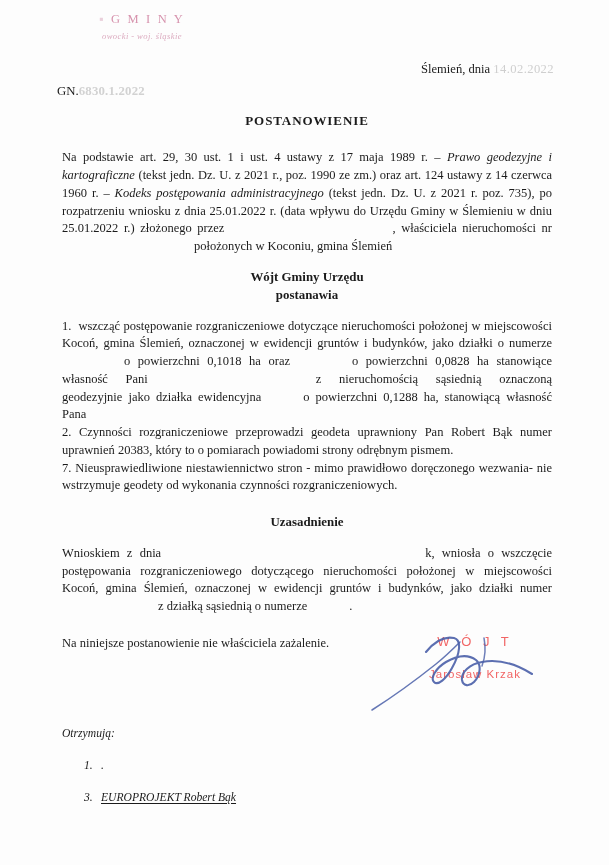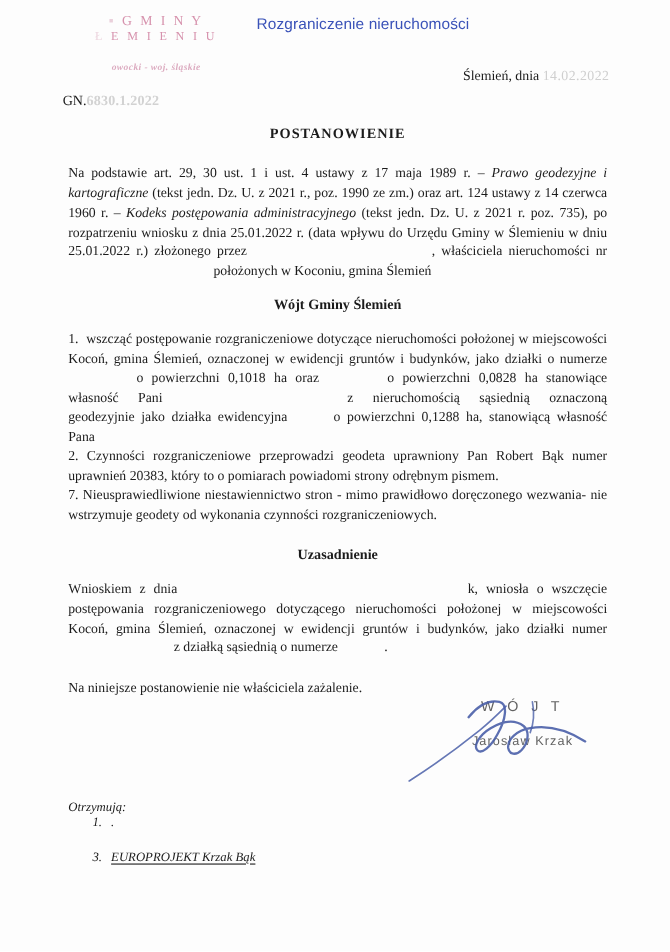--- a/index.html
+++ b/index.html
@@ -46,22 +46,21 @@
     letter-spacing: 2.6px;
     white-space: nowrap;
   }
   .lh-line2 .dim { color: #e6c6d3; }
   .lh-line3 {
     font-size: 8.6px;
     font-style: italic;
     letter-spacing: 0.4px;
     color: #cf8ba8;
     white-space: nowrap;
-    margin-top: 15px;
-    font-weight: bold;
+    margin-top: 4px;
   }
 
   
   .doc-subject {
     position: absolute;
     left: 205px;
     top: 13px;
     width: 250px;
     text-align: center;
     font-family: "Liberation Sans", "DejaVu Sans", sans-serif;
@@ -162,21 +161,21 @@
     top: 628px;
     width: 205px;
     height: 85px;
   }
   .sig-stamp {
     position: absolute;
     left: 18px;
     top: 6px;
     width: 170px;
     text-align: center;
-    color: #404040;
+    color: #ef4444;
     font-family: "Liberation Sans", sans-serif;
     opacity: 0.82;
   }
   .sig-stamp .st-title {
     font-size: 13px;
     letter-spacing: 4px;
     white-space: nowrap;
   }
   .sig-stamp .st-name {
     font-size: 11.5px;
@@ -195,21 +194,21 @@
 
   
   .recipients {
     position: absolute;
     left: 62px;
     top: 728px;
     font-style: italic;
     font-size: 11.6px;
     line-height: 1.0;
   }
-  .rec-head { margin-bottom: 2px; }
+  .rec-head { margin-bottom: 20px; }
   .rec-item {
     margin-left: 22px;
     white-space: nowrap;
     height: 15px;
   }
   .rec-item .num { display: inline-block; min-width: 17px; }
   .rec-item.ul-line {
     text-decoration: underline;
     text-underline-offset: 2px;
   }
@@ -218,29 +217,24 @@
 </head>
 <body>
 
 <div class="page">
 
   <div class="letterhead">
     <div class="lh-line1">
       <span class="dim">▪</span>
       <span>G M I N Y</span>
     </div>
-    <div class="lh-line2">
-      <span class="dim">Ł</span>
-      <span>E M I E N I U</span>
-    </div>
     <div class="lh-line3">owocki - woj. śląskie</div>
   </div>
 
   <div class="doc-subject">
-    <div class="ds-main">Rozgraniczenie nieruchomości</div>
   </div>
 
   <div class="placedate">
     <span>Ślemień, dnia </span><span class="faded">14.02.2022</span>
   </div>
 
   <div class="caseno">
     <span>GN.</span><span class="faded">6830.1.2022</span>
   </div>
 
@@ -248,21 +242,22 @@
 
     <div class="title-main">POSTANOWIENIE</div>
 
     <div class="spacer-lg"></div>
 
     <p class="just"><span>Na podstawie art. 29, 30 ust. 1 i ust. 4 ustawy z 17 maja 1989 r. – </span><span class="it">Prawo geodezyjne i kartograficzne</span><span> (tekst jedn. Dz. U. z 2021 r., poz. 1990 ze zm.) oraz art. 124 ustawy z 14 czerwca 1960 r. – </span><span class="it">Kodeks postępowania administracyjnego</span><span> (tekst jedn. Dz. U. z 2021 r. poz. 735), po rozpatrzeniu wniosku z dnia 25.01.2022 r. (data wpływu do Urzędu Gminy w Ślemieniu w dniu 25.01.2022 r.) złożonego przez</span><span class="gap gap-xl"></span><span>, właściciela nieruchomości nr</span><span class="gap gap-lg"></span><span>położonych w Koconiu, gmina Ślemień</span></p>
 
     <div class="spacer-md"></div>
 
     <div class="center-head">
-      <div>Wójt Gminy Ślemień</div>
+      <div>Wójt Gminy Urzędu</div>
+      <div>postanawia</div>
     </div>
 
     <div class="spacer-md"></div>
 
     <p class="just"><span>1.&nbsp;&nbsp;wszcząć postępowanie rozgraniczeniowe dotyczące nieruchomości położonej w miejscowości Kocoń, gmina Ślemień, oznaczonej w ewidencji gruntów i budynków, jako działki o numerze</span><span class="gap gap-sm"></span><span>o powierzchni 0,1018 ha oraz</span><span class="gap gap-sm"></span><span>o powierzchni 0,0828 ha stanowiące własność Pani</span><span class="gap gap-xl"></span><span>z nieruchomością sąsiednią oznaczoną geodezyjnie jako działka ewidencyjna</span><span class="gap gap-xs"></span><span>o powierzchni 0,1288 ha, stanowiącą własność Pana</span><span class="gap gap-md"></span></p>
 
     <p class="just">2. Czynności rozgraniczeniowe przeprowadzi geodeta uprawniony Pan Robert Bąk numer uprawnień 20383, który to o pomiarach powiadomi strony odrębnym pismem.</p>
 
     <p class="just">7. Nieusprawiedliwione niestawiennictwo stron - mimo prawidłowo doręczonego wezwania- nie wstrzymuje geodety od wykonania czynności rozgraniczeniowych.</p>
 
@@ -298,17 +293,17 @@
 
   <div class="recipients">
     <div class="rec-head">Otrzymują:</div>
     <div class="rec-item">
       <span class="num">1.</span><span class="txt">.</span>
     </div>
     <div class="rec-item rec-blank">
       <span class="num"></span><span class="txt"></span>
     </div>
     <div class="rec-item ul-line">
-      <span class="num">3.</span><span class="txt">EUROPROJEKT Krzak Bąk</span>
+      <span class="num">3.</span><span class="txt">EUROPROJEKT Robert Bąk</span>
     </div>
   </div>
 
 </div>
 
 </body></html>

